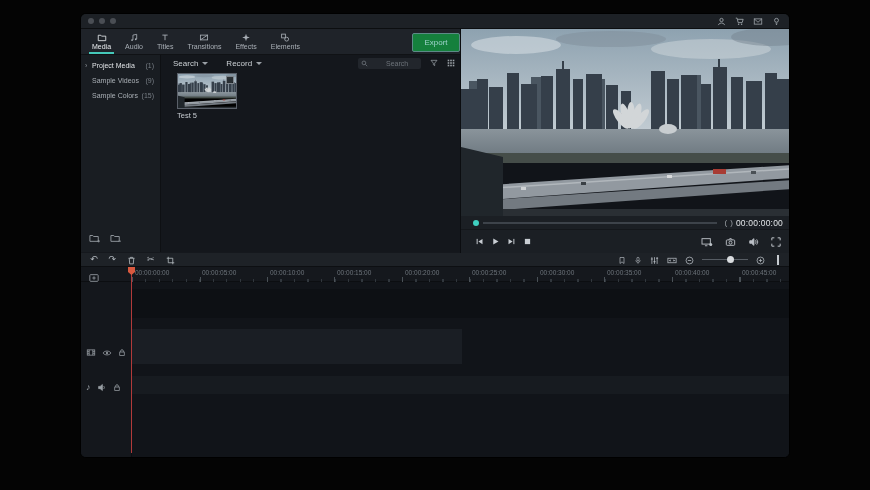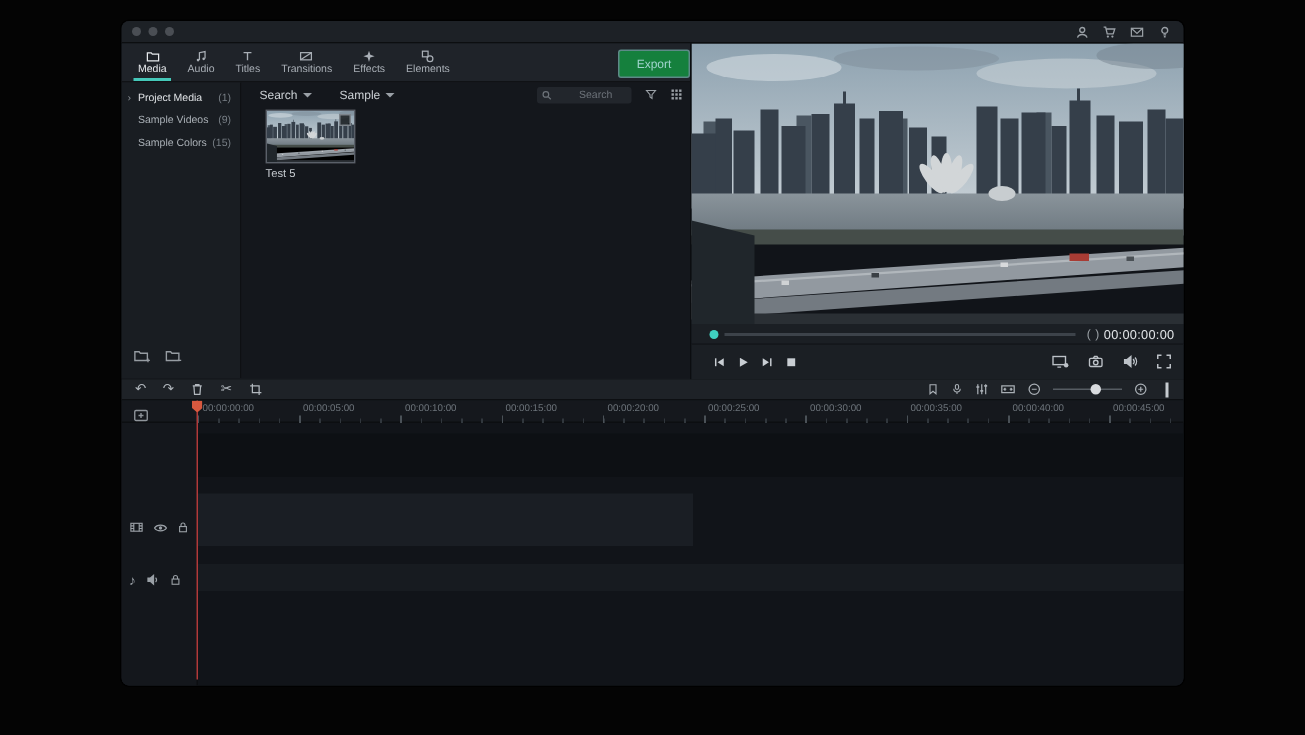--- a/index.html
+++ b/index.html
@@ -287,21 +287,21 @@
             </div>
           </div>
 
           <div class="media-content">
             <div class="media-toolbar">
               <div class="dd">
                 <span>Search</span>
                 <span class="chev"></span>
               </div>
               <div class="dd">
-                <span>Sample</span>
+                <span>Record</span>
                 <span class="chev"></span>
               </div>
               <div class="searchbox">
                 <svg width="7" height="7" viewBox="0 0 12 12" fill="none" stroke="currentColor" stroke-width="1.4">
                     <circle cx="5" cy="5" r="3.2"></circle>
                     <path d="M7.5 7.5 10.6 10.6"></path>
                   </svg>
                 <input placeholder="Search" style="">
               </div>
               <span class="mc-icon">

